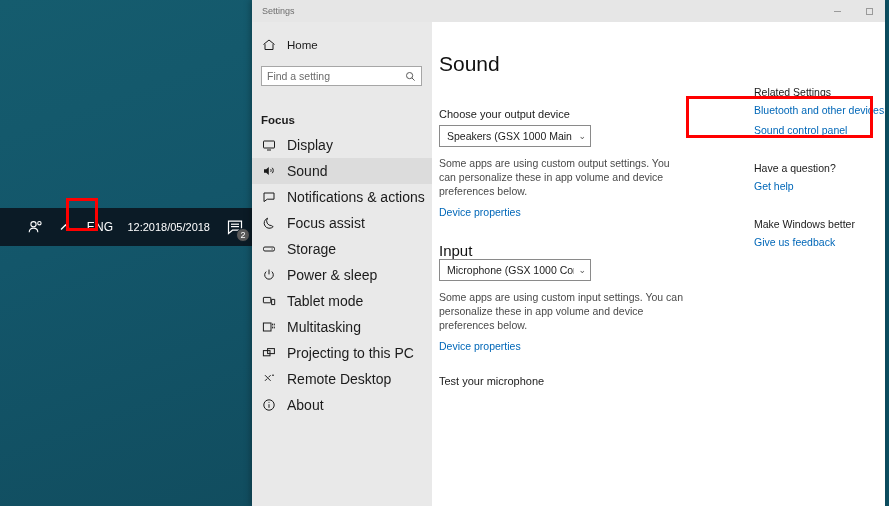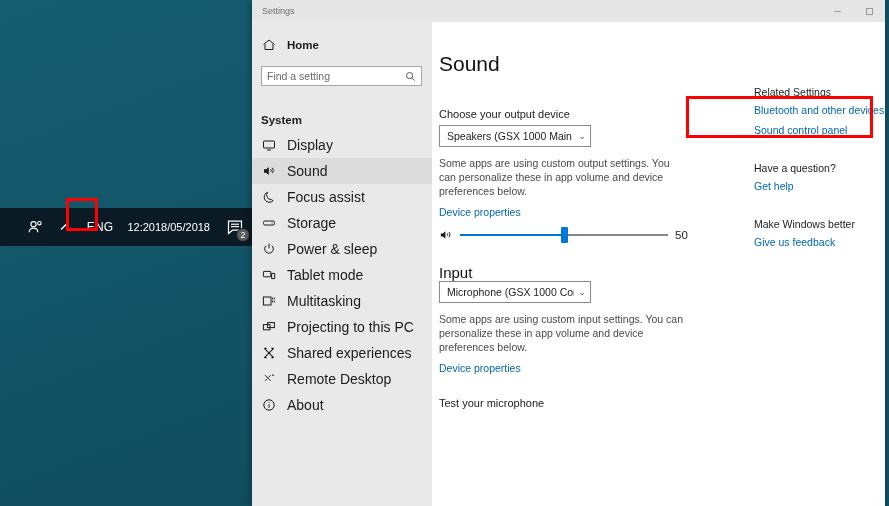--- a/index.html
+++ b/index.html
@@ -74,21 +74,21 @@
   }
   #window-body { flex: 1; display: flex; min-height: 0; }
 
   
   #sidebar {
     width: 180px; background: #e9e9e9; flex: 0 0 180px;
     padding-top: 10px; overflow: hidden;
   }
   #home-row {
     display: flex; align-items: center; height: 26px;
-    padding-left: 9px; gap: 10px; font-weight: bold;
+    padding-left: 9px; gap: 10px;
   }
   #home-row .lbl { font-size: 11.5px; color: #1b1b1b; }
   #search-wrap { padding: 8px 10px 16px 9px; }
   #search-box {
     height: 20px; background: #ffffff; border: 1px solid #a6a6a6;
     display: flex; align-items: center; padding: 0 5px;
   }
   #search-input {
     border: 0; outline: 0; flex: 1; font-size: 10.5px; color: #4a4a4a;
     font-family: "Liberation Sans", sans-serif; background: transparent;
@@ -252,21 +252,21 @@
           <input id="search-input" type="text" placeholder="Find a setting" style="">
           <span>
             <svg class="ico-svg" width="11" height="11" viewBox="0 0 11 11" fill="none" stroke="#5a5a5a" stroke-width="1">
               <circle cx="4.6" cy="4.6" r="3.1"></circle>
                 <line x1="6.9" y1="6.9" x2="9.6" y2="9.6"></line>
             </svg>
           </span>
         </div>
       </div>
 
-      <div id="category-title">System</div>
+      <div id="category-title">Focus</div>
 
       <div class="nav-item">
         <span class="nav-ico">
           <svg class="ico-svg" width="14" height="14" viewBox="0 0 14 14" fill="none" stroke="currentColor" stroke-width="1">
             <rect x="1.5" y="3" width="11" height="7" rx="0.5"></rect>
               <line x1="5" y1="12" x2="9" y2="12"></line>
           </svg>
         </span>
         <span class="lbl">Display</span>
       </div>
@@ -275,20 +275,28 @@
         <span class="nav-ico">
           <svg class="ico-svg" width="14" height="14" viewBox="0 0 14 14" fill="none" stroke="currentColor" stroke-width="1">
             <path d="M2 5.3h2.2L6.8 3v8L4.2 8.7H2z" fill="currentColor" stroke="none"></path>
             <path d="M8.6 5.1c.7.6.7 2.2 0 2.8"></path>
               <path d="M10.2 3.8c1.4 1.2 1.4 4.2 0 5.4"></path>
           </svg>
         </span>
         <span class="lbl">Sound</span>
       </div>
 
+      <div class="nav-item">
+        <span class="nav-ico">
+          <svg class="ico-svg" width="14" height="14" viewBox="0 0 14 14" fill="none" stroke="currentColor" stroke-width="1">
+            <path d="M2 3h10v6.2H5.3L2 11.6z"></path>
+          </svg>
+        </span>
+        <span class="lbl">Notifications &amp; actions</span>
+      </div>
 
       <div class="nav-item">
         <span class="nav-ico">
           <svg class="ico-svg" width="14" height="14" viewBox="0 0 14 14" fill="none" stroke="currentColor" stroke-width="1">
             <path d="M9.4 9.6A4.6 4.6 0 0 1 5.6 2.2a5.2 5.2 0 1 0 5.6 8.4 4.6 4.6 0 0 1-1.8-1z"></path>
           </svg>
         </span>
         <span class="lbl">Focus assist</span>
       </div>
 
@@ -338,30 +346,20 @@
       <div class="nav-item">
         <span class="nav-ico">
           <svg class="ico-svg" width="14" height="14" viewBox="0 0 14 14" fill="none" stroke="currentColor" stroke-width="1">
             <rect x="1.4" y="4.6" width="6.6" height="5.2"></rect>
               <rect x="5.6" y="2.6" width="6.8" height="5"></rect>
           </svg>
         </span>
         <span class="lbl">Projecting to this PC</span>
       </div>
 
-      <div class="nav-item">
-        <span class="nav-ico">
-          <svg class="ico-svg" width="14" height="14" viewBox="0 0 14 14" fill="none" stroke="currentColor" stroke-width="1.1">
-            <line x1="2.4" y1="2.4" x2="11.6" y2="11.6"></line>
-              <line x1="11.6" y1="2.4" x2="2.4" y2="11.6"></line>
-            <path d="M2.4 2.4h2.2M9.4 2.4h2.2M2.4 11.6h2.2M9.4 11.6h2.2" stroke-width="1.4"></path>
-          </svg>
-        </span>
-        <span class="lbl">Shared experiences</span>
-      </div>
 
       <div class="nav-item">
         <span class="nav-ico">
           <svg class="ico-svg" width="14" height="14" viewBox="0 0 14 14" fill="none" stroke="currentColor" stroke-width="1">
             <line x1="3" y1="3.2" x2="8.6" y2="8.8"></line>
               <line x1="8.6" y1="3.2" x2="6.4" y2="5.4"></line>
             <line x1="5.2" y1="6.6" x2="3" y2="8.8"></line>
               <line x1="10" y1="3.2" x2="12" y2="3.2"></line>
           </svg>
         </span>
@@ -389,34 +387,20 @@
         
         <div class="field-label">Choose your output device</div>
         <div class="combo">
           <span class="val">Speakers (GSX 1000 Main Audio)</span>
           <span class="chev">⌄</span>
         </div>
         <div class="help-text">Some apps are using custom output settings. You can personalize these in app volume and device preferences below.</div>
         <span class="link">Device properties</span>
 
         
-        <div class="slider-row">
-          <span>
-            <svg class="ico-svg" width="14" height="14" viewBox="0 0 14 14" fill="none" stroke="#1b1b1b" stroke-width="1">
-              <path d="M1.8 5.4h2.1L6.4 3.2v7.6L3.9 8.6H1.8z" fill="#1b1b1b" stroke="none"></path>
-              <path d="M8.2 5.3c.7.6.7 2.2 0 2.8"></path>
-                <path d="M9.9 4c1.3 1.2 1.3 4.2 0 5.4"></path>
-            </svg>
-          </span>
-          <div class="slider-track">
-            <div class="slider-fill" id="vol-fill" style="width: 50%;"></div>
-            <div class="slider-thumb" id="vol-thumb" style="left: 50%;"></div>
-          </div>
-          <span class="slider-val">50</span>
-        </div>
 
         
         <div class="section-head" style="margin-top:22px;">Input</div>
         <div class="combo">
           <span class="val">Microphone (GSX 1000 Communi...</span>
           <span class="chev">⌄</span>
         </div>
         <div class="help-text">Some apps are using custom input settings. You can personalize these in app volume and device preferences below.</div>
         <span class="link">Device properties</span>
 

